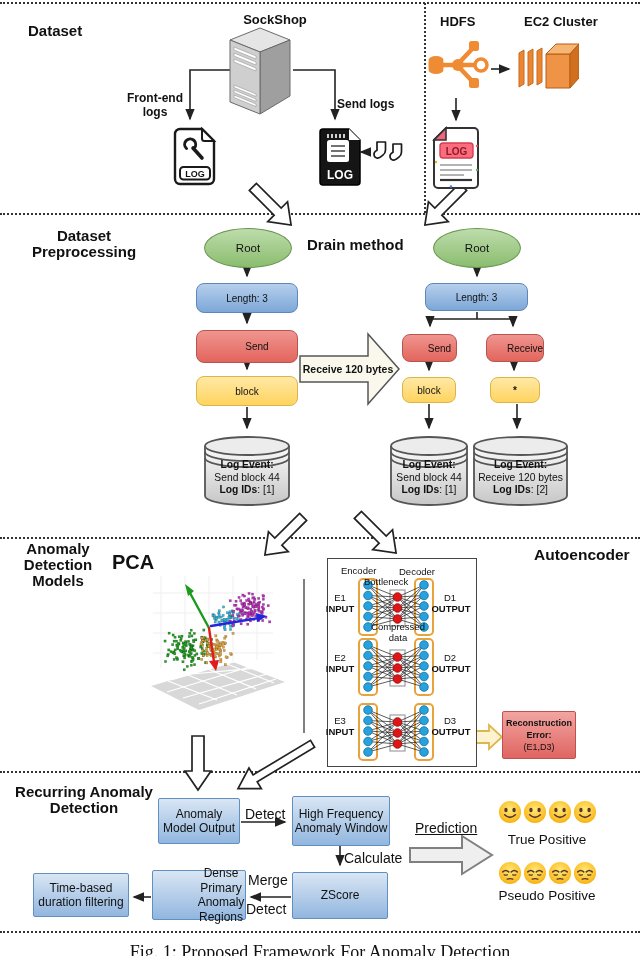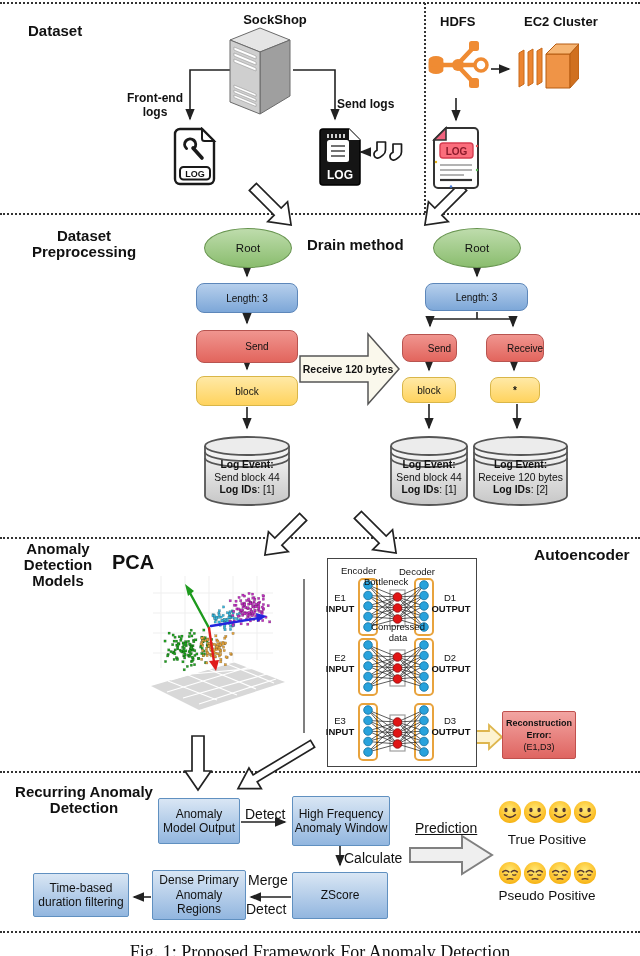--- a/index.html
+++ b/index.html
@@ -816,21 +816,21 @@
     <div style="font-weight:bold">Reconstruction</div>
     <div style="font-weight:bold">Error:</div>
     <div>(E1,D3)</div>
   </div>
 
   <div class="abs seclabel" style="left:10px;top:784px;width:148px;">Recurring Anomaly Detection</div>
 
   <div class="abs ctr bbox" style="left:292px;top:796px;width:98px;height:50px;">High Frequency Anomaly Window</div>
   <div class="abs ctr bbox" style="left:158px;top:798px;width:82px;height:46px;">Anomaly Model Output</div>
   <div class="abs ctr bbox" style="left:292px;top:872px;width:96px;height:47px;">ZScore</div>
-  <div class="abs ctr bbox" style="left:152px;top:870px;width:94px;height:50px;">Dense Primary Anomaly Regions</div>
+  <div class="abs ctr bbox" style="left:152px;top:870px;width:94px;height:50px;padding-left:44px;">Dense Primary Anomaly Regions</div>
   <div class="abs ctr bbox" style="left:33px;top:873px;width:96px;height:44px;">Time-based duration filtering</div>
 
   <div class="abs edgelbl" style="left:245px;top:806px;">Detect</div>
   <div class="abs edgelbl" style="left:344px;top:850px;">Calculate</div>
   <div class="abs edgelbl" style="left:248px;top:872px;">Merge</div>
   <div class="abs edgelbl" style="left:246px;top:901px;">Detect</div>
   <div class="abs edgelbl" style="left:415px;top:820px;text-decoration:underline;">Prediction</div>
 
   <div class="emorow" id="happy-row" style="left:498px;top:800px;">
       <svg width="24" height="24" viewBox="0 0 26 26">

